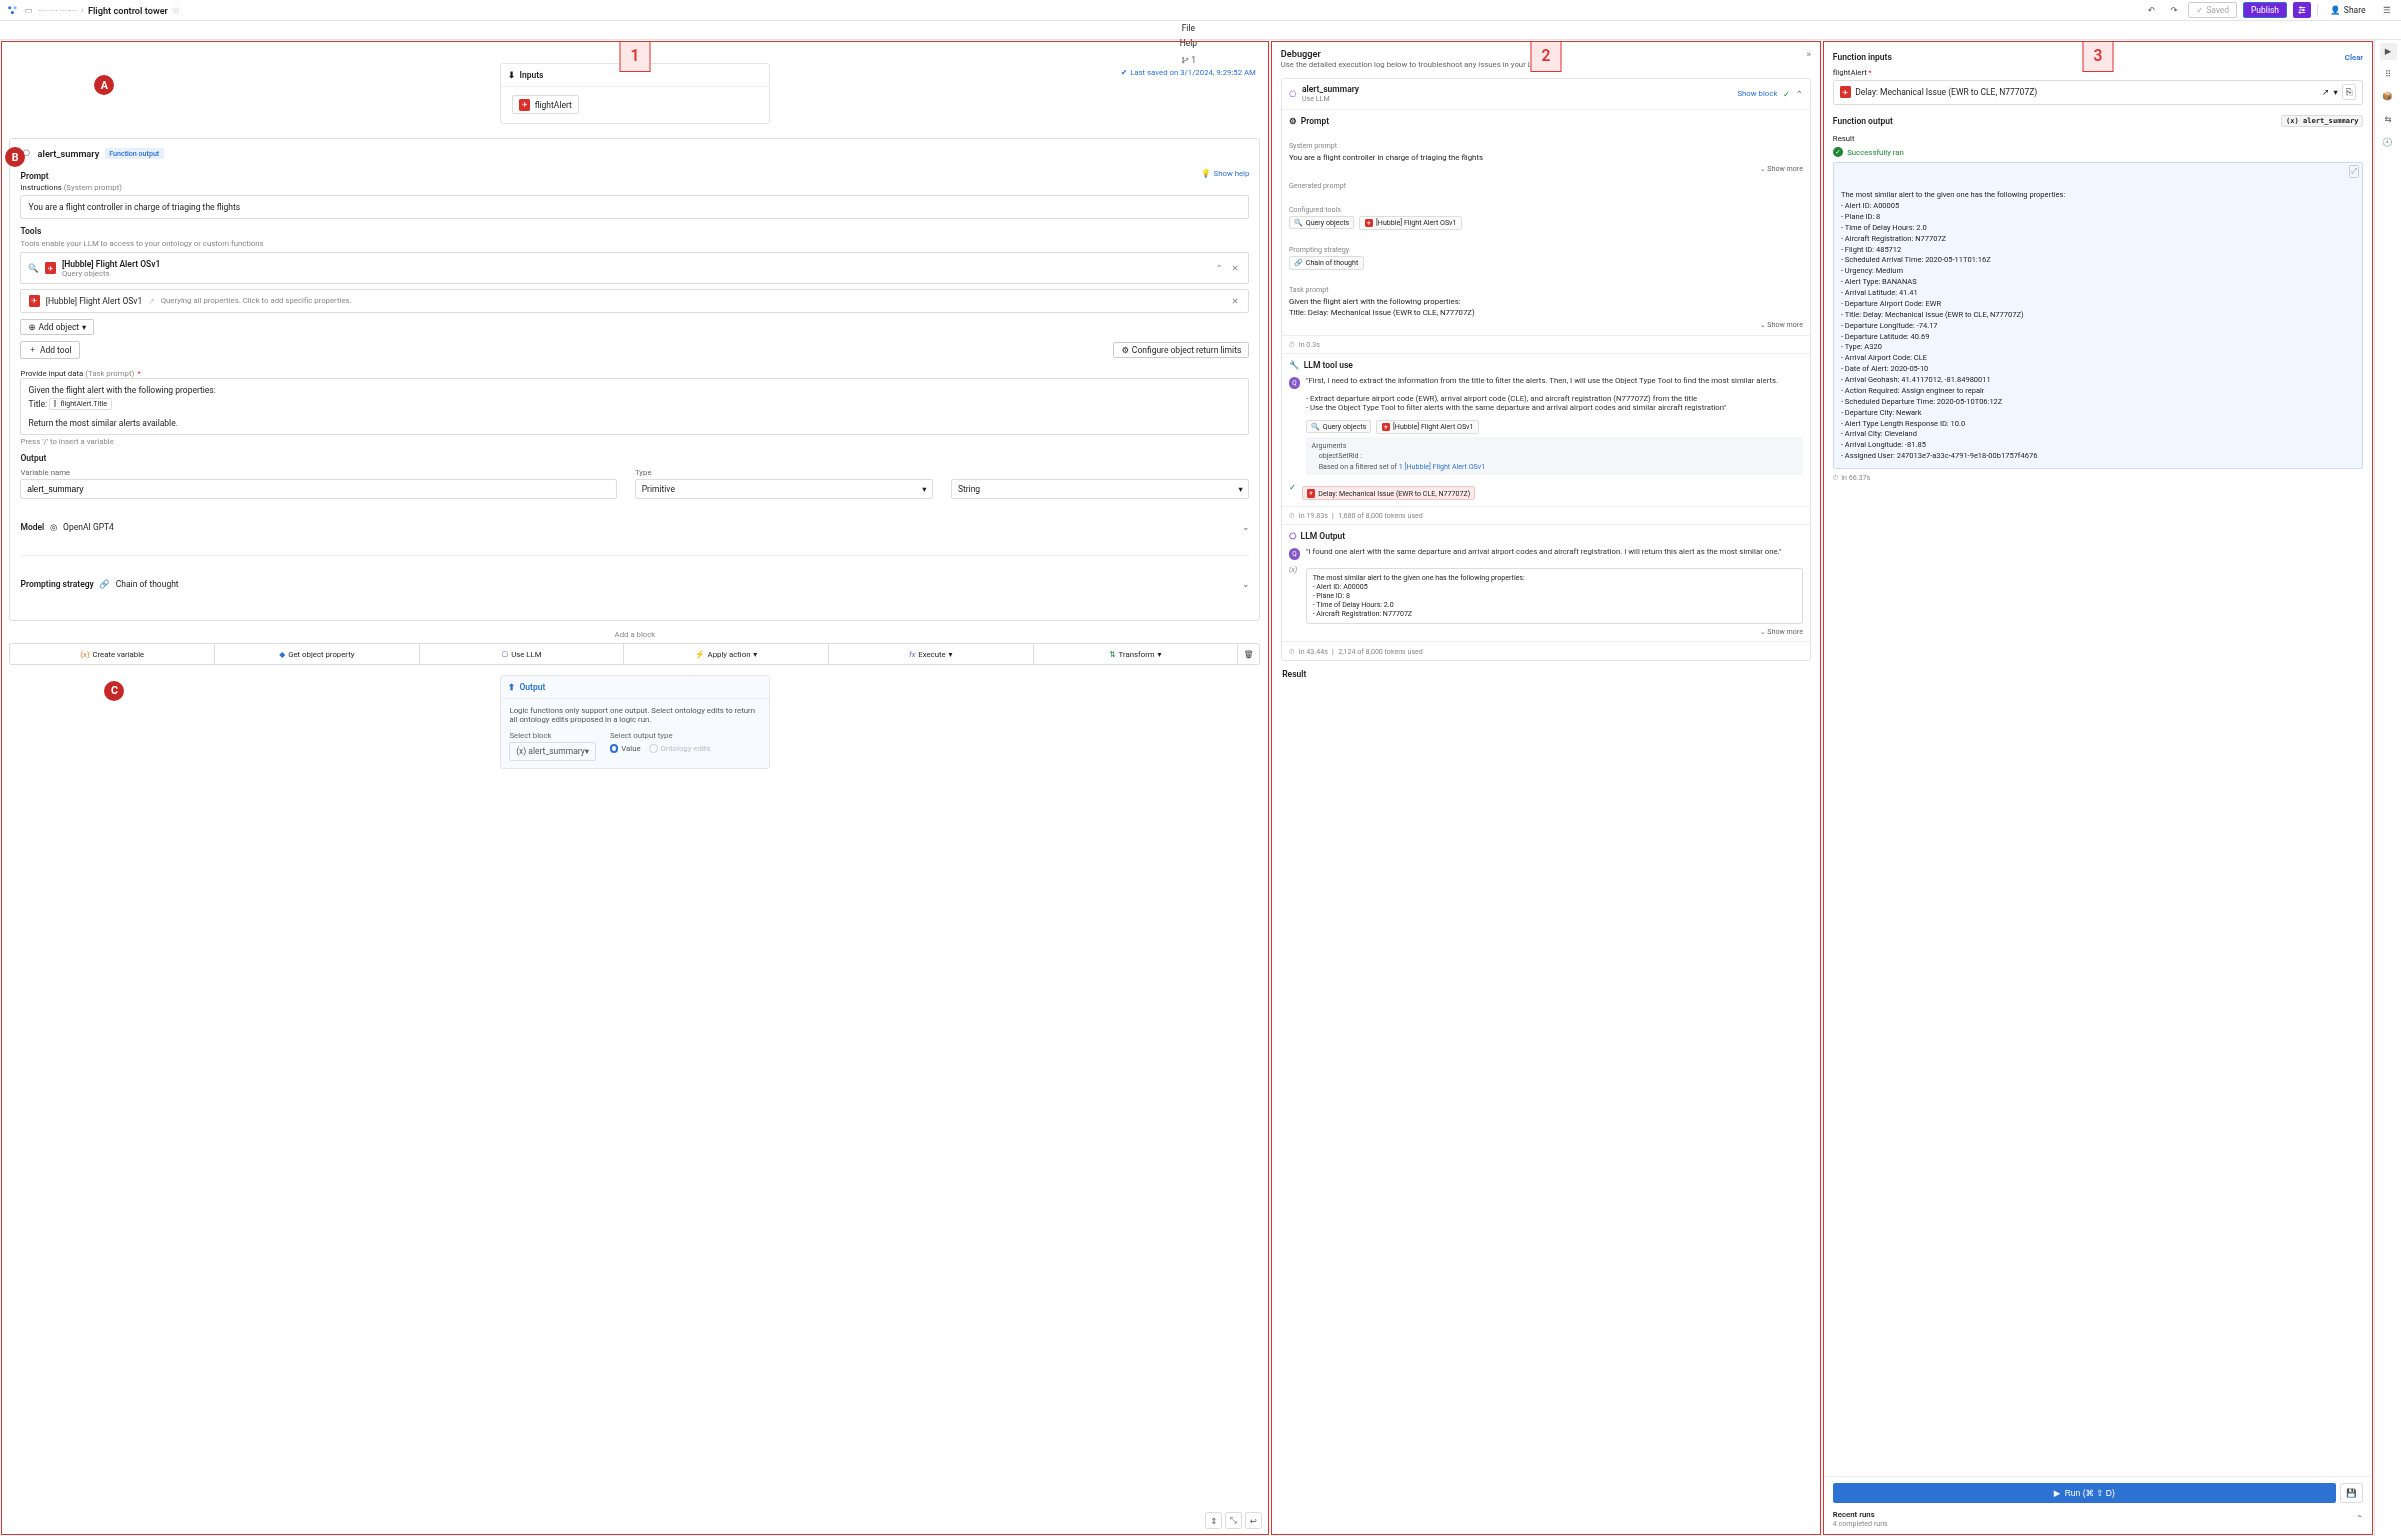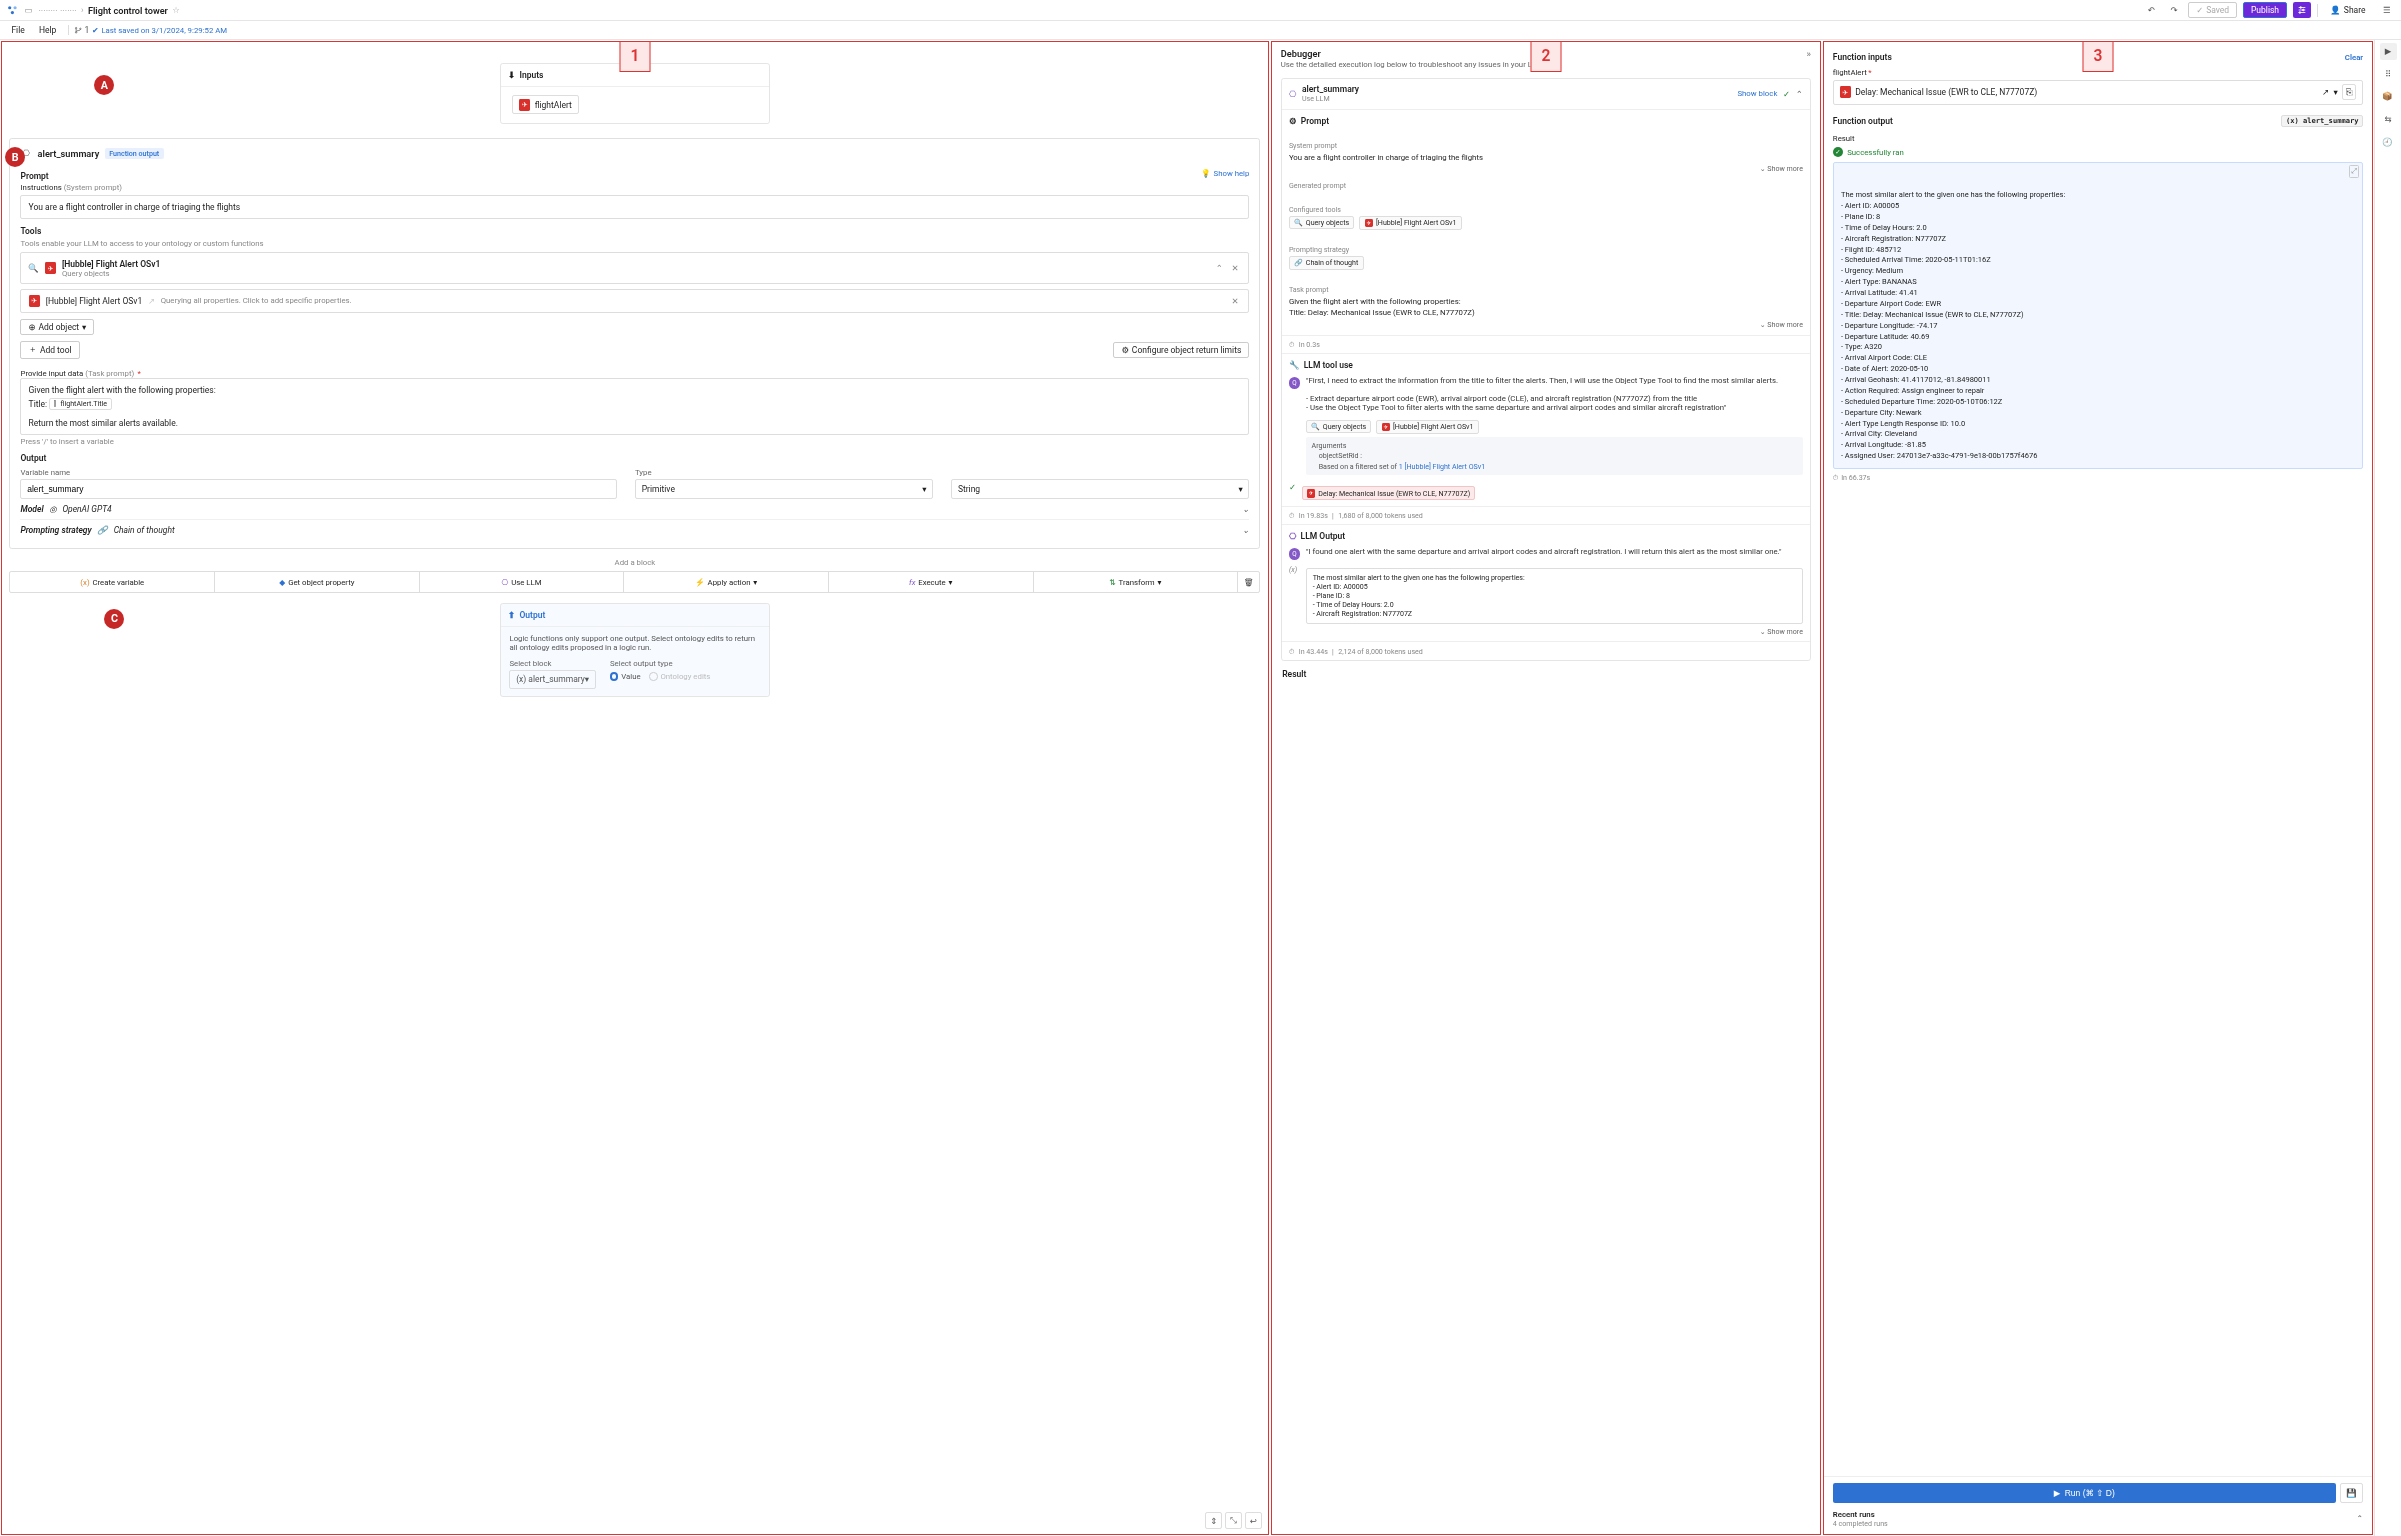--- a/index.html
+++ b/index.html
@@ -9,21 +9,21 @@
 
 .topbar { display: flex; align-items: center; height: 21.3px; border-bottom: 0.7px solid #e5e5e5; padding: 0 5.7px; gap: 5.7px; }
 .topbar-left { display: flex; align-items: center; gap: 4.3px; flex: 1; }
 .topbar-right { display: flex; align-items: center; gap: 5.7px; }
 .logo-icon { width: 12.8px; height: 12.8px; display: flex; align-items: center; justify-content: center; color: #2d72d2; }
 .app-icon { width: 11.4px; height: 11.4px; display: inline-flex; align-items: center; justify-content: center; color: #888; }
 .breadcrumb-parent { color: #aaa; font-size: 9.2px; }
 .breadcrumb-separator { color: #aaa; }
 .breadcrumb-title { font-weight: 600; font-size: 9.2px; }
 .star-icon { color: #aaa; cursor: pointer; }
-.menubar { display: flex; align-items: center; gap: 2.8px; height: 18.5px; padding: 0 30px 0 5.7px; border-bottom: 0.7px solid #e5e5e5; font-size: 8.5px; }
+.menubar { display: flex; align-items: center; gap: 2.8px; height: 18.5px; padding: 0 30px 0 5.7px; border-bottom: 0.7px solid #e5e5e5; font-size: 8.5px; flex-direction: column; }
 .menu-item { padding: 1.4px 5.7px; cursor: pointer; border-radius: 2.1px; }
 .menu-sep { width: 0.7px; height: 10px; background: #ddd; margin: 0 2.8px; }
 .badge-count { display: inline-flex; align-items: center; gap: 2.1px; color: #555; }
 .saved-indicator { display: inline-flex; align-items: center; gap: 2.8px; color: #2d72d2; font-size: 7.8px; }
 .check-mark { color: #2d72d2; }
 .btn { padding: 2.1px 7.1px; border-radius: 2.1px; border: 0.7px solid #ccc; background: #fff; cursor: pointer; font-size: 8.5px; display: inline-flex; align-items: center; gap: 2.8px; }
 .btn-primary { background: #6d28d9; color: #fff; border-color: #2d72d2; }
 .btn-ghost { border: none; background: transparent; }
 .btn-disabled { color: #aaa; cursor: default; }
 .icon-btn { width: 17px; height: 17px; display: inline-flex; align-items: center; justify-content: center; cursor: pointer; border-radius: 2.1px; color: #555; }
@@ -58,21 +58,21 @@
 .textarea-like { border: 0.7px solid #ddd; border-radius: 2.1px; padding: 5.7px 7.1px; min-height: 23px; font-size: 8.5px; }
 .tools-row { border: 0.7px solid #ddd; border-radius: 2.1px; padding: 5.7px 7.1px; display: flex; align-items: center; gap: 5.7px; margin-top: 4.3px; }
 .tools-row .collapse { margin-left: auto; color: #888; cursor: pointer; }
 .close-x { cursor: pointer; color: #888; padding: 0 2.8px; }
 .add-btn-row { display: flex; align-items: center; gap: 5.7px; margin-top: 5.7px; }
 .form-row { display: flex; gap: 18px; margin-top: 4.3px; }
 .form-col { flex: 1; display: flex; flex-direction: column; gap: 2.8px; }
 .label-sm { font-size: 7.8px; color: #666; }
 .input { border: 0.7px solid #ddd; border-radius: 2.1px; padding: 3.6px 5.7px; font-size: 8.5px; width: 100%; background: #fff; }
 .select-like { border: 0.7px solid #ddd; border-radius: 2.1px; padding: 3.6px 5.7px; font-size: 8.5px; display: flex; align-items: flex-end; justify-content: space-between; }
-.collapse-row { display: flex; align-items: center; justify-content: space-between; padding: 5px 0; font-style: italic; }
+.collapse-row { display: flex; align-items: center; justify-content: space-between; padding: 23px 0; }
 .chain-icon { color: #666; }
 
 .add-block-strip { text-align: center; color: #888; font-size: 7.8px; margin: 8.5px 0 4.3px; }
 .block-type-bar { display: flex; border: 0.7px solid #ddd; border-radius: 2.1px; overflow: hidden; }
 .block-type-btn { flex: 1; padding: 5.7px 2.8px; text-align: center; font-size: 7.8px; border-right: 0.7px solid #ddd; display: flex; align-items: center; justify-content: center; gap: 2.8px; cursor: pointer; }
 .block-type-btn:last-child { border-right: none; }
 .trash-btn { width: 21.3px; flex: 0 0 21.3px; }
 
 .output-card { width: 270px; margin: 10px auto 0; border: 0.7px solid #e5e5e5; border-radius: 2.8px; background: #f7faff; }
 .output-header { display: flex; align-items: center; gap: 4.3px; padding: 5.7px 7.1px; font-weight: 600; color: #2d72d2; border-bottom: 0.7px solid #eee; }

